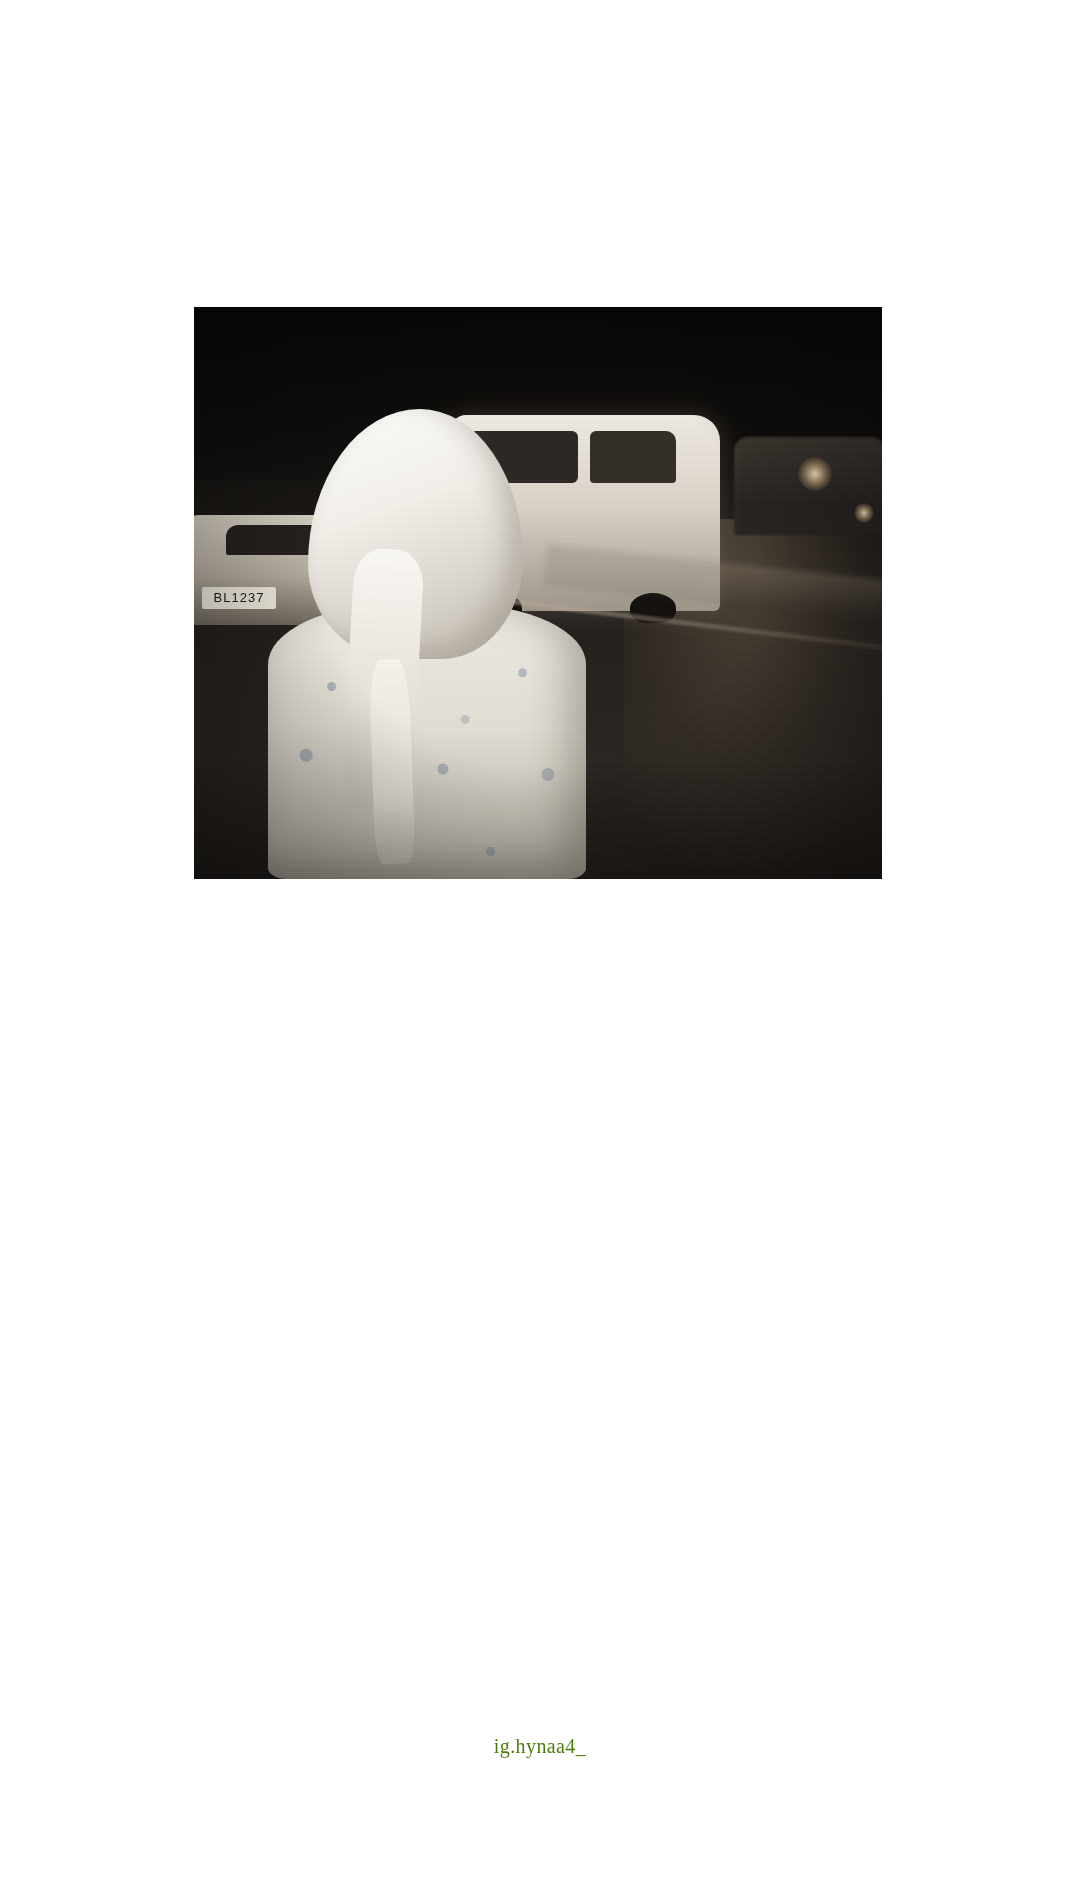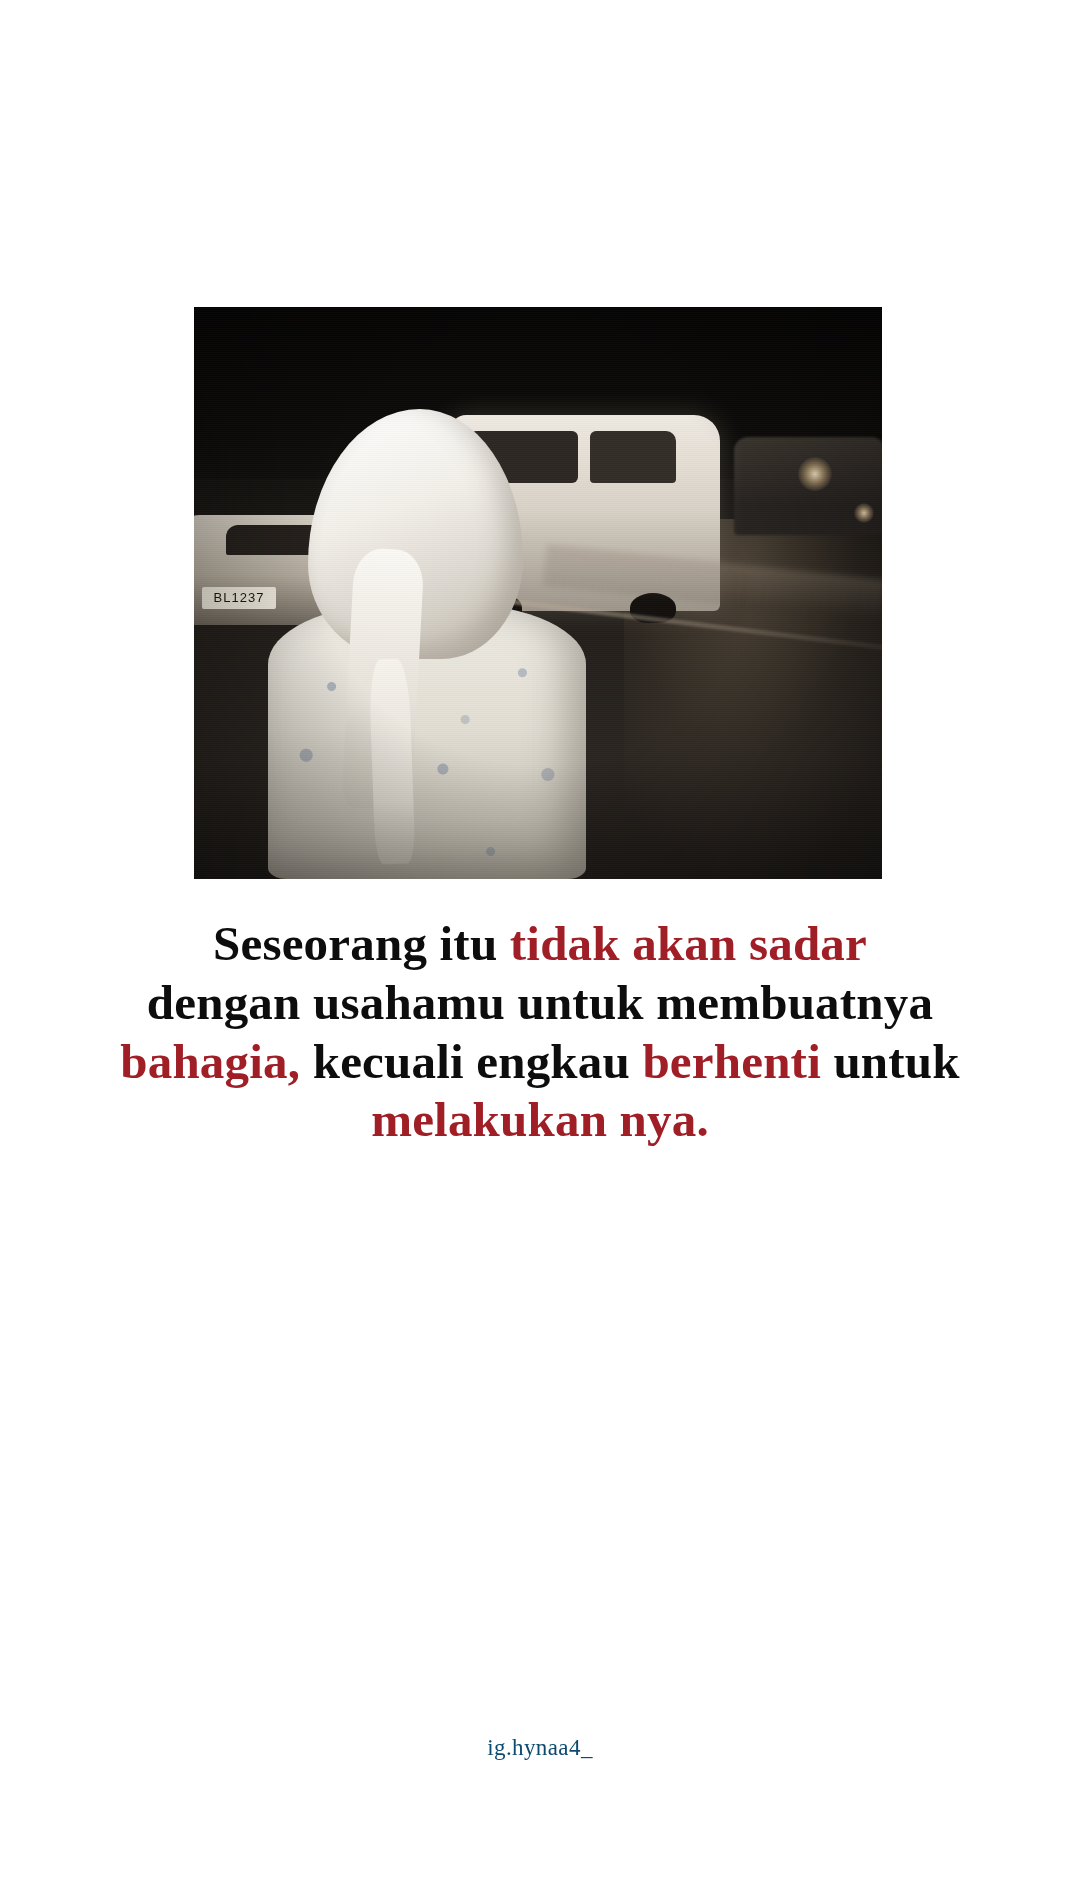--- a/index.html
+++ b/index.html
@@ -234,22 +234,22 @@
   }
   .caption .hl { color: #a01f26; }
 
   
   .handle {
     position: absolute;
     left: 0;
     right: 0;
     top: 1735px;
     text-align: center;
-    font-size: 23px;
-    color: #0c4a6e;
+    font-size: 20px;
+    color: #4d7c0f;
     letter-spacing: 0.4px;
   }
 </style>
 </head>
 <body>
 
 <div class="canvas">
 
   <div class="photo-wrap">
     <div class="photo">
@@ -285,22 +285,16 @@
         <div class="hijab"></div>
         <div class="hijab-fold"></div>
         <div class="hijab-tail"></div>
       </div>
 
       <div class="vignette"></div>
       <div class="grain"></div>
     </div>
   </div>
 
-  <div class="caption">
-    <span>Seseorang itu </span><span class="hl">tidak akan sadar</span><br>
-    <span>dengan usahamu untuk membuatnya</span><br>
-    <span class="hl">bahagia,</span><span> kecuali engkau </span><span class="hl">berhenti</span><span> untuk</span><br>
-    <span class="hl">melakukan nya.</span>
-  </div>
 
   <div class="handle">ig.hynaa4_</div>
 
 </div>
 
 </body></html>

